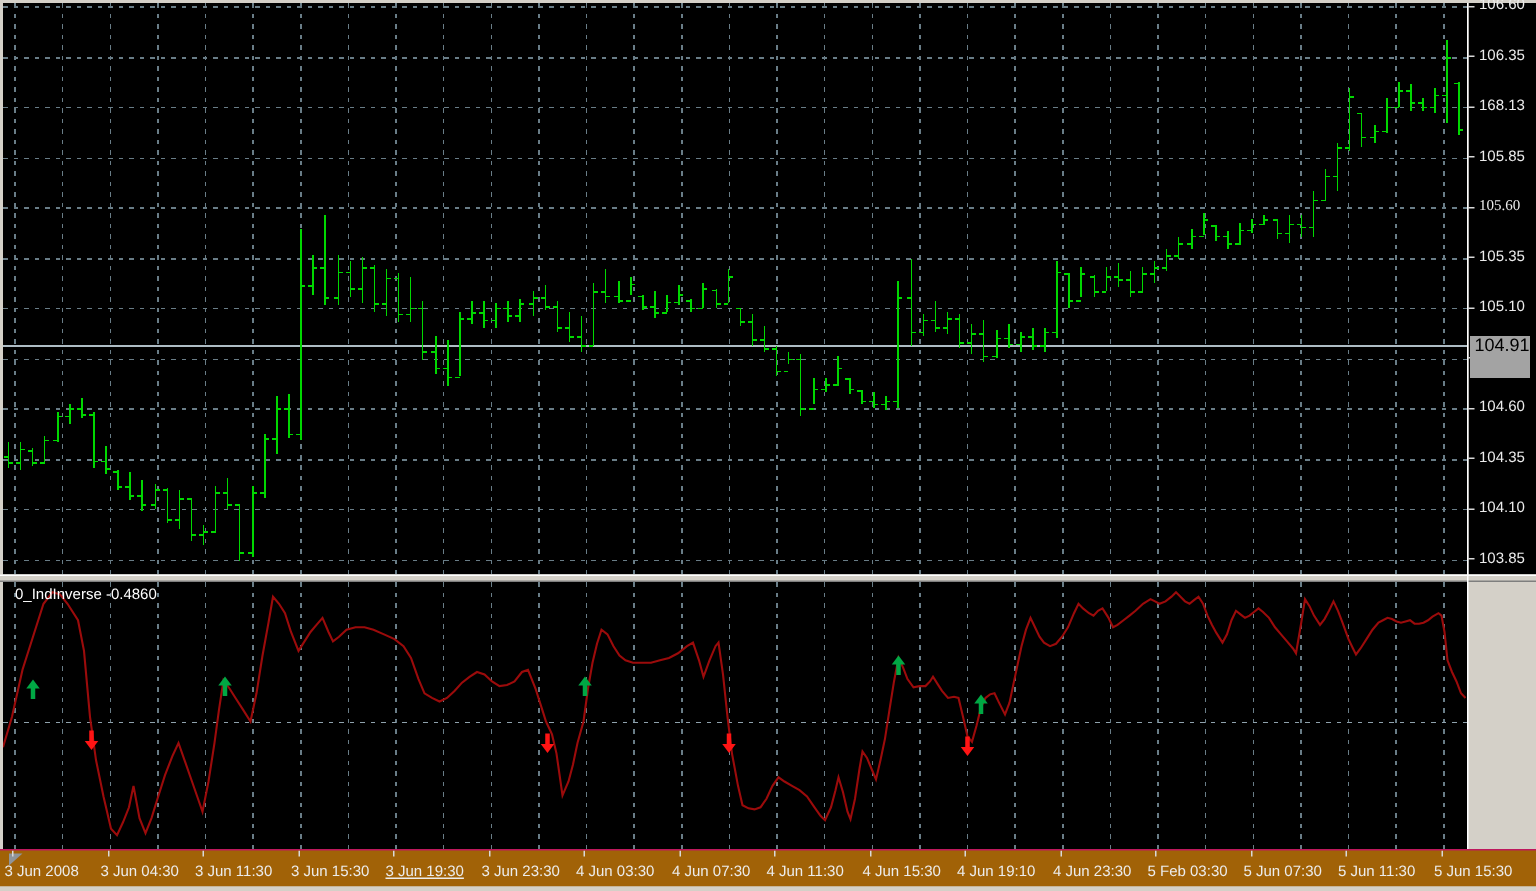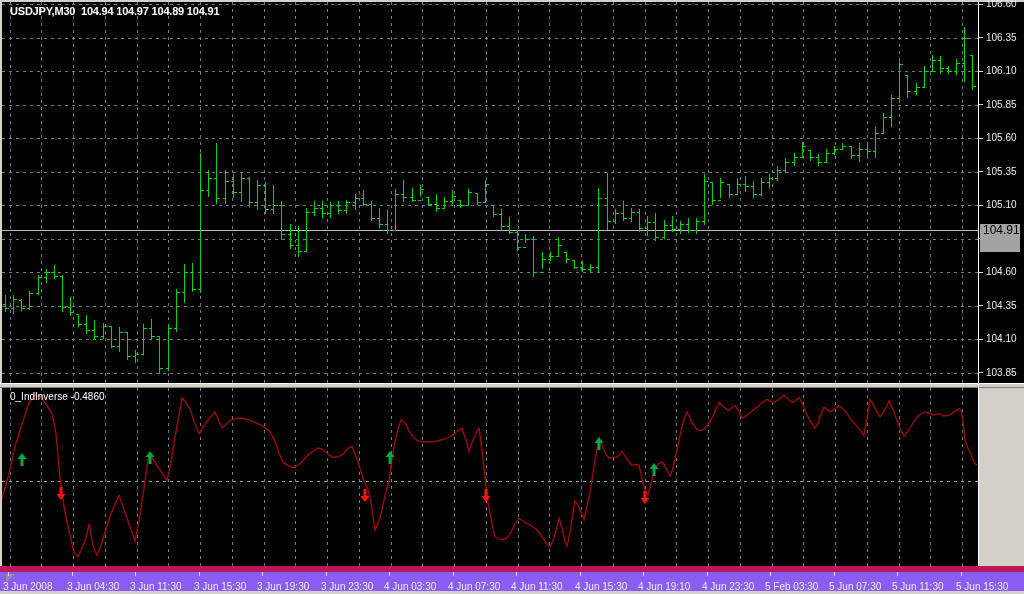--- a/index.html
+++ b/index.html
@@ -6,21 +6,21 @@
   #win{position:relative;width:1024px;height:594px;background:#d4d0c8;overflow:hidden;
        font-family:"Liberation Sans",sans-serif;}
   .pane{position:absolute;background:#000;overflow:hidden;}
   #pane-main{left:2px;top:2px;width:976px;height:381px;}
   #pane-ind{left:2px;top:388px;width:976px;height:178px;}
   #axis-sep{position:absolute;left:978px;top:2px;width:1px;height:564px;background:#fff;}
   #price-axis{left:979px;top:2px;width:45px;height:381px;}
   #ind-axis{left:979px;top:388px;width:45px;height:178px;}
   #splitter{position:absolute;left:0;top:383px;width:1024px;height:5px;background:#d4d0c8;
             border-top:1px solid #fff;border-bottom:1px solid #7e7e7e;box-sizing:border-box;}
-  #time-axis{left:0;top:566px;width:1024px;height:25px;background:#8b5cf6;border-top:6px solid #be185d;box-sizing:border-box;}
+  #time-axis{left:0;top:566px;width:1024px;height:25px;background:#a16207;border-top:1px solid #be185d;box-sizing:border-box;}
   #bottom-strip{position:absolute;left:0;top:591px;width:1024px;height:3px;background:#d4d0c8;}
   .axlabel{position:absolute;color:#ececec;font-size:10px;line-height:12px;white-space:pre;}
   .tick-h{position:absolute;height:1px;width:4px;background:#d9d9d9;}
   .tick-v{position:absolute;width:1px;height:4px;background:#d9d9d9;}
   #chart-title{position:absolute;left:8px;top:3px;color:#fff;font-size:11px;font-weight:bold;
                letter-spacing:-0.2px;white-space:pre;}
   #ind-title{position:absolute;left:8px;top:3px;color:#fff;font-size:10px;white-space:pre;}
   #bid-box{position:absolute;left:1px;top:222px;width:40px;height:28px;background:#a3a3a3;color:#000;
            font-size:12px;line-height:13px;text-align:left;padding-left:3px;box-sizing:border-box;}
   #shift-marker{position:absolute;left:6px;top:2px;width:0;height:0;
@@ -436,35 +436,34 @@
           <line x1="951.5" y1="69.5" x2="954.5" y2="69.5"></line>
           <line x1="954.5" y1="61.5" x2="957.5" y2="61.5"></line>
           <line x1="962.5" y1="24.779999999998324" x2="962.5" y2="79.71999999999977"></line>
           <line x1="959.5" y1="61.5" x2="962.5" y2="61.5"></line>
           <line x1="962.5" y1="36.5" x2="965.5" y2="36.5"></line>
           <line x1="970.5" y1="52.91999999999939" x2="970.5" y2="87.76000000000008"></line>
           <line x1="967.5" y1="53.5" x2="970.5" y2="53.5"></line>
           <line x1="970.5" y1="84.5" x2="973.5" y2="84.5"></line>
         </g>
       </svg>
-    <div id="chart-title">USDJPY,M30  104.94 104.97 104.89 104.91</div>
   </div>
 
   <div id="price-axis" class="pane" style="overflow:visible;">
     <div id="price-ticks">
         <div class="tick-h" style="left: 0px; top: 1.5px;"></div>
         <div class="axlabel" style="left: 7px; top: -4px;">106.60</div>
         <div class="tick-h" style="left: 0px; top: 35px;"></div>
         <div class="axlabel" style="left: 7px; top: 29.5px;">106.35</div>
         <div class="tick-h" style="left: 0px; top: 68.5px;"></div>
-        <div class="axlabel" style="left: 7px; top: 63px;">106.10</div>
+        <div class="axlabel" style="left: 7px; top: 63px;">168.13</div>
         <div class="tick-h" style="left: 0px; top: 102px;"></div>
         <div class="axlabel" style="left: 7px; top: 96.5px;">105.85</div>
         <div class="tick-h" style="left: 0px; top: 135.5px;"></div>
-        <div class="axlabel" style="left: 7px; top: 130px;">105.60</div>
+        <div class="axlabel" style="left: 7px; top: 130px; font-family: Liberation Serif, serif;">105.60</div>
         <div class="tick-h" style="left: 0px; top: 169px;"></div>
         <div class="axlabel" style="left: 7px; top: 163.5px;">105.35</div>
         <div class="tick-h" style="left: 0px; top: 202.5px;"></div>
         <div class="axlabel" style="left: 7px; top: 197px;">105.10</div>
         <div class="tick-h" style="left: 0px; top: 236px;"></div>
         <div class="axlabel" style="left: 7px; top: 230.5px;">104.85</div>
         <div class="tick-h" style="left: 0px; top: 269.5px;"></div>
         <div class="axlabel" style="left: 7px; top: 264px;">104.60</div>
         <div class="tick-h" style="left: 0px; top: 303px;"></div>
         <div class="axlabel" style="left: 7px; top: 297.5px;">104.35</div>

